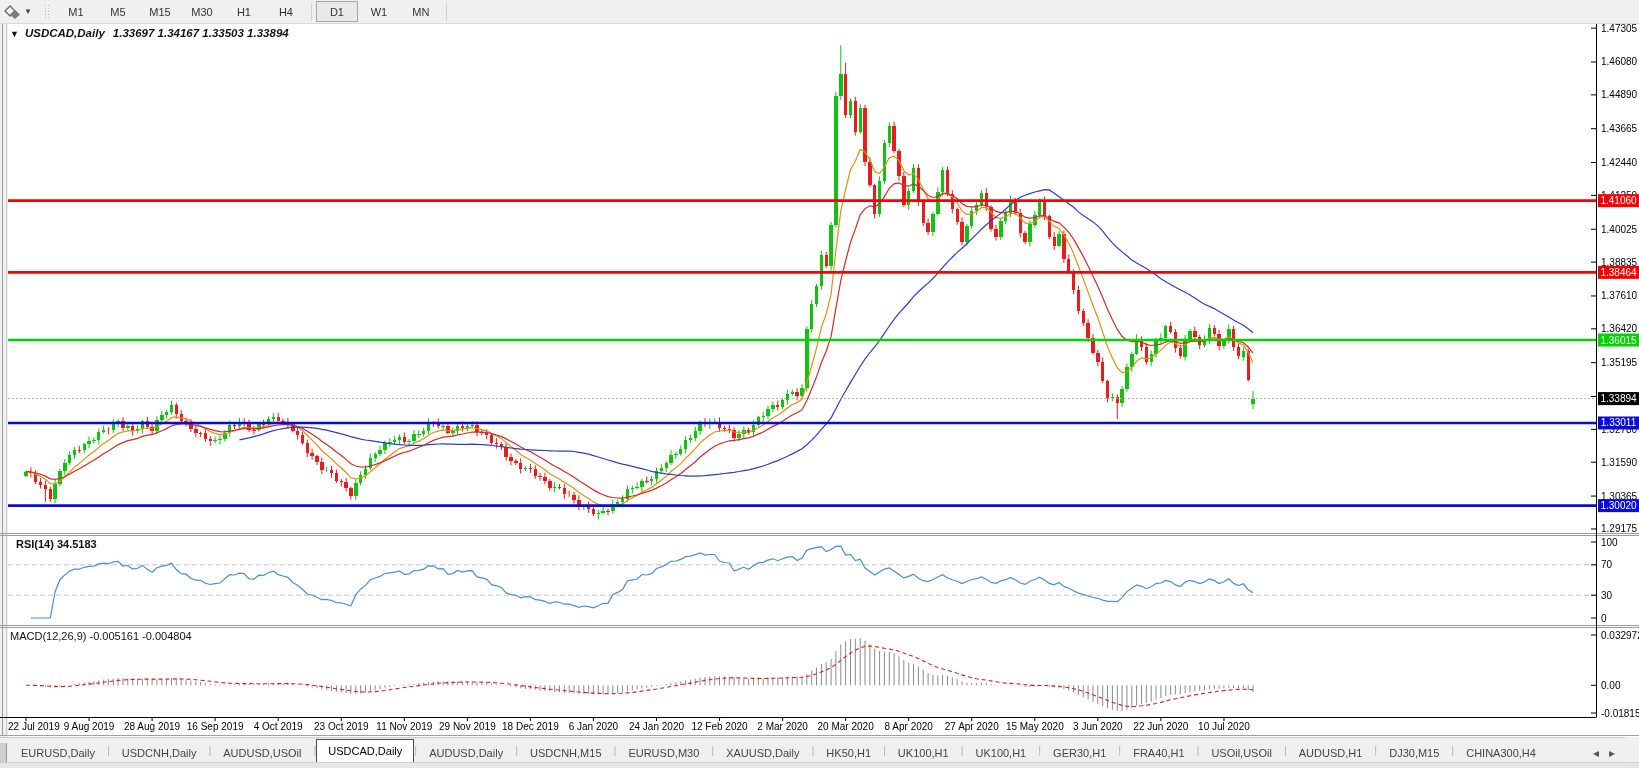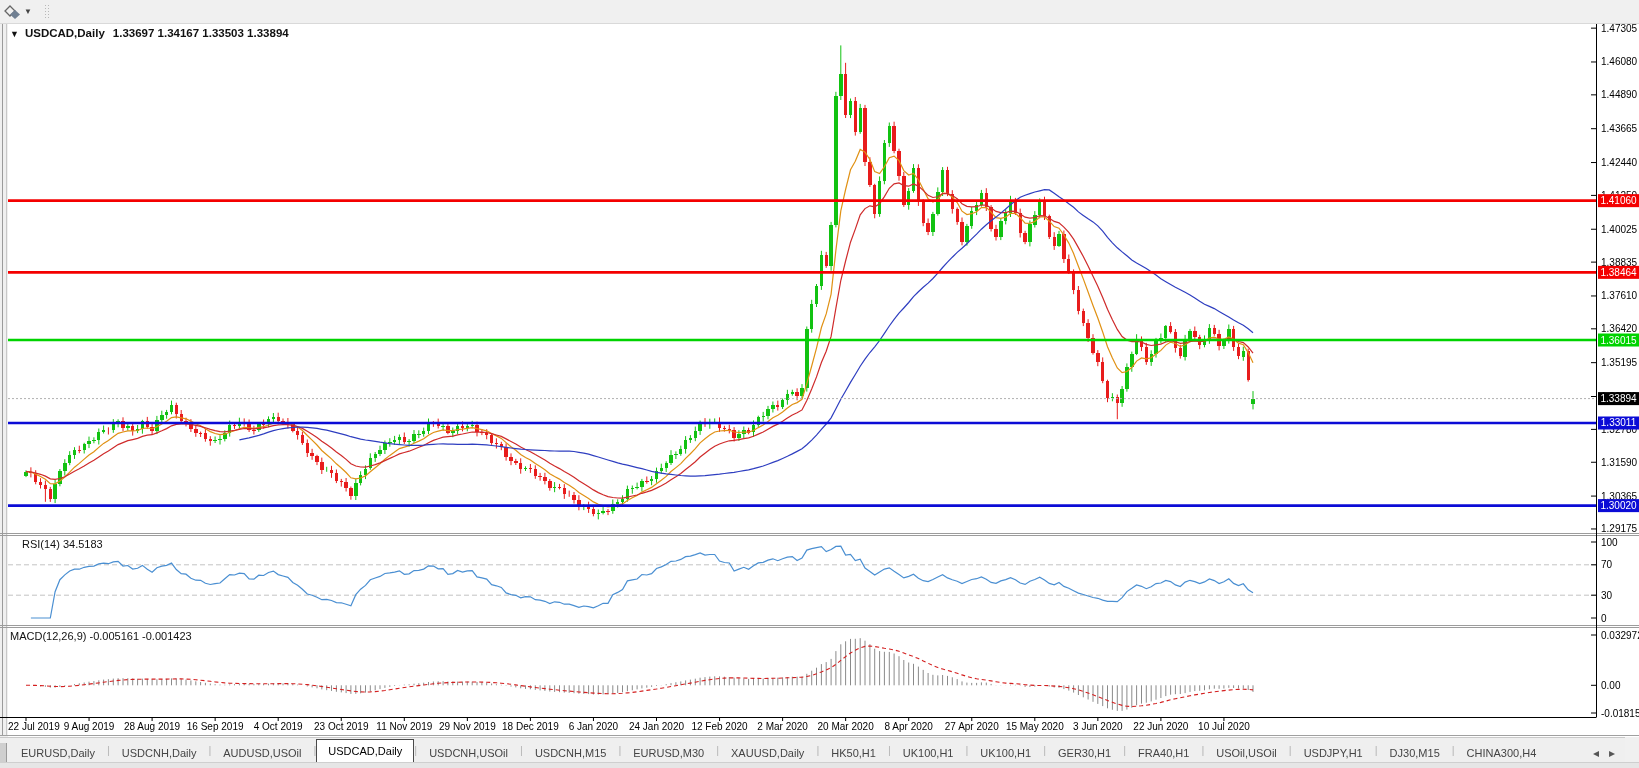--- a/index.html
+++ b/index.html
@@ -14,21 +14,21 @@
         background-image:radial-gradient(#b8b8b8 35%,transparent 36%);
         background-size:3px 3px;}
   .tf-group{display:flex;align-items:center;height:23px;}
   .tfbtn{height:19px;min-width:26px;padding:0 7px;display:flex;align-items:center;justify-content:center;
          font-size:11px;color:#333;border:1px solid transparent;cursor:pointer;}
   .tfbtn.active{background:#e9e9e9;border:1px solid #a6a6a6;}
   .vsep{width:1px;height:18px;background:#d0d0d0;margin:0 4px;}
   
   #chart{position:absolute;left:0;top:0;z-index:1;}
   .overlay{position:absolute;z-index:3;pointer-events:none;white-space:nowrap;}
-  .chart-title{left:10px;top:27px;font-size:11.5px;font-weight:600;color:#111;}
+  .chart-title{left:10px;top:27px;font-size:11.5px;font-weight:600;color:#111;font-style:italic;}
   .chart-title .caret{font-size:9px;margin-right:6px;pointer-events:auto;cursor:pointer;}
   .chart-title .ohlc{margin-left:8px;font-weight:600;}
   .ind-label{font-size:11px;color:#111;}
   
   .tabbar{position:absolute;left:0;top:737px;width:1625px;height:25px;background:#efefef;
           border-top:1px solid #c9c9c9;display:flex;align-items:flex-end;z-index:5;}
   .tab-sliver{width:6px;height:20px;background:#cfcfcf;border-right:1px solid #9a9a9a;margin-right:2px;}
   .tab{height:20px;display:flex;align-items:center;padding:0 11px;font-size:11px;color:#444;
        cursor:pointer;border:1px solid transparent;border-bottom:none;}
   .tab.active{background:#ffffff;color:#000;border:1px solid #4a4a4a;border-bottom:1px solid #fff;
@@ -483,59 +483,72 @@
 
 <div class="toolbar">
   <div class="tool-icon">
     <svg width="17" height="16" viewBox="0 0 17 16">
       <polygon points="6,2 11,7 6,12 1,7" fill="none" stroke="#666" stroke-width="1.3"></polygon>
       <polygon points="11,6 16,10.5 11,15 6,10.5" fill="#6f7f92"></polygon>
     </svg>
     <span class="caret">▼</span>
   </div>
   <div class="grip"></div>
+  <div class="tf-group" id="tf-group">
+      <div class="tfbtn">M1</div>
+      <div class="tfbtn">M5</div>
+      <div class="tfbtn">M15</div>
+      <div class="tfbtn">M30</div>
+      <div class="tfbtn">H1</div>
+      <div class="tfbtn">H4</div>
+      <div class="vsep"></div>
+      <div class="tfbtn active">D1</div>
+      <div class="tfbtn">W1</div>
+      <div class="tfbtn">MN</div>
+      <div class="vsep"></div>
+    </div>
 </div>
 
 <div class="overlay chart-title">
   <span class="caret">▼</span><span>USDCAD,Daily</span><span class="ohlc">1.33697 1.34167 1.33503 1.33894</span>
 </div>
-<div class="overlay ind-label" style="left:22px;top:538px;">RSI(14) 34.5183</div>
-<div class="overlay ind-label" style="left:10px;top:630px;">MACD(12,26,9) -0.005161 -0.001423</div>
+<div class="overlay ind-label" style="left:16px;top:538px;font-weight:bold;">RSI(14) 34.5183</div>
+<div class="overlay ind-label" style="left:10px;top:630px;">MACD(12,26,9) -0.005161 -0.004804</div>
 
 <div class="tabbar" id="tabbar">
     <div class="tab-sliver"></div>
     <div class="tab">EURUSD,Daily</div>
     <span class="tab-sep">|</span>
     <div class="tab">USDCNH,Daily</div>
     <span class="tab-sep">|</span>
     <div class="tab">AUDUSD,USOil</div>
     <span class="tab-sep">|</span>
     <div class="tab active">USDCAD,Daily</div>
     <span class="tab-sep">|</span>
-    <div class="tab">USDCNH,USOil</div>
+    <div class="tab">AUDUSD,Daily</div>
     <span class="tab-sep">|</span>
     <div class="tab">USDCNH,M15</div>
     <span class="tab-sep">|</span>
     <div class="tab">EURUSD,M30</div>
     <span class="tab-sep">|</span>
     <div class="tab">XAUUSD,Daily</div>
     <span class="tab-sep">|</span>
     <div class="tab">HK50,H1</div>
     <span class="tab-sep">|</span>
     <div class="tab">UK100,H1</div>
     <span class="tab-sep">|</span>
     <div class="tab">UK100,H1</div>
     <span class="tab-sep">|</span>
     <div class="tab">GER30,H1</div>
     <span class="tab-sep">|</span>
     <div class="tab">FRA40,H1</div>
     <span class="tab-sep">|</span>
     <div class="tab">USOil,USOil</div>
     <span class="tab-sep">|</span>
-    <div class="tab">USDJPY,H1</div>
+    <div class="tab">AUDUSD,H1</div>
     <span class="tab-sep">|</span>
     <div class="tab">DJ30,M15</div>
     <span class="tab-sep">|</span>
     <div class="tab">CHINA300,H4</div>
     <div class="tab-spacer"></div>
     <div class="tab-nav">
       <span>◂</span>
       <span>▸</span>
     </div>
   </div>

